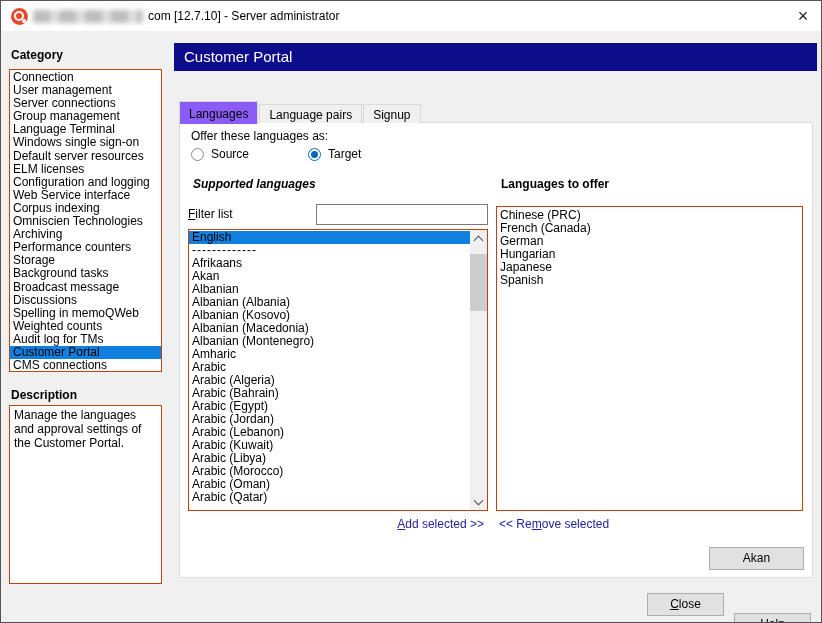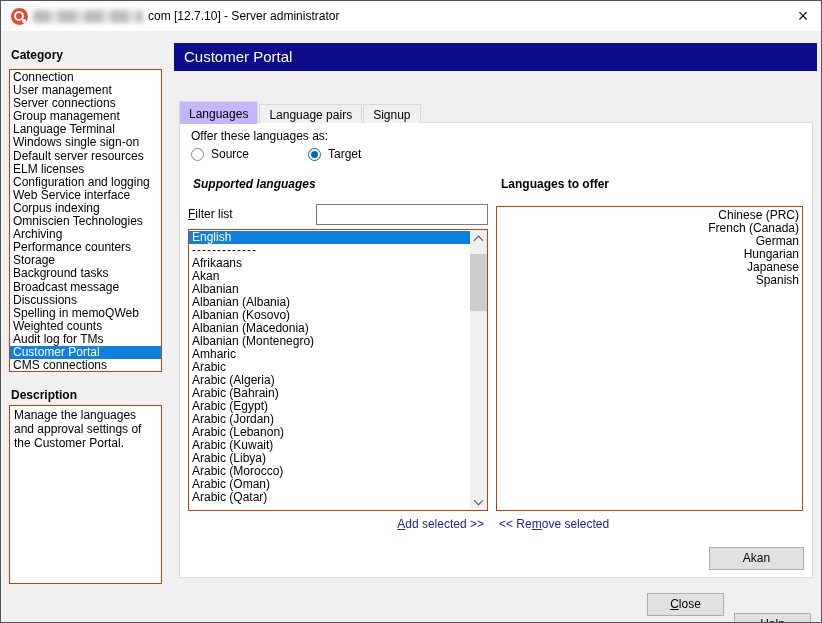--- a/index.html
+++ b/index.html
@@ -12,40 +12,40 @@
   .redacted{position:absolute;left:32px;top:9px;width:110px;height:13px;border-radius:2px;
     background:repeating-linear-gradient(90deg,#bdbdbd 0 17px,#dedede 17px 26px);filter:blur(2.5px);}
   .title-text{position:absolute;left:147px;top:0;line-height:30px;}
   .close-x{position:absolute;right:8px;top:5px;width:20px;height:20px;text-align:center;line-height:20px;font-size:18px;color:#1a1a1a;cursor:default;}
   
   .side-label{position:absolute;left:10px;font-weight:bold;}
   .box{background:#fff;border:1px solid #c2410c;box-sizing:border-box;overflow:hidden;}
   .cat-list{position:absolute;left:8px;top:68px;width:153px;height:303px;padding-top:1px;}
   .desc-box{position:absolute;left:8px;top:404px;width:153px;height:179px;padding:2px 4px;line-height:14px;}
   .list-row{line-height:13.1px;height:13.1px;padding:0 3px;white-space:nowrap;overflow:hidden;}
-  .list-row.selected{background:var(--selection-blue,#0f7fe0);color:#ffffff;}
+  .list-row.selected{background:var(--selection-blue,#0f7fe0);color:#000000;}
   
   .main-header{position:absolute;left:173px;top:42px;width:643px;height:28px;background:var(--header-bg,#0d0d8c);color:#fff;font-size:15px;line-height:28px;padding-left:10px;box-sizing:border-box;}
   
   .tabs{position:absolute;left:178px;top:99px;height:23px;display:flex;align-items:flex-end;z-index:3;}
   .tab{box-sizing:border-box;border:1px solid #d9d9d9;border-bottom:none;background:#f0f0f0;height:19px;padding:3px 9px 0;margin-right:1px;}
-  .tab.active{background:#c4b5fd;height:23px;margin-bottom:-1px;padding-top:5px;position:relative;}
+  .tab.active{background:#8b5cf6;height:23px;margin-bottom:-1px;padding-top:5px;position:relative;}
   .tab-body{position:absolute;left:178px;top:121px;width:634px;height:456px;background:#fff;border:1px solid #dcdcdc;box-sizing:border-box;}
   
   .lbl{position:absolute;}
   .bold{font-weight:bold;}
   .radio{position:absolute;width:13px;height:13px;border-radius:50%;background:#fff;border:1px solid #8a8a8a;box-sizing:border-box;}
   .radio.checked{border:1px solid var(--radio-accent,#0067c0);}
   .radio.checked::after{content:'';position:absolute;left:2px;top:2px;right:2px;bottom:2px;border-radius:50%;background:var(--radio-accent,#0067c0);}
   .filter-input{position:absolute;left:315px;top:203px;width:172px;height:21px;border:1px solid #7a7a7a;box-sizing:border-box;background:#fff;font:inherit;padding:0 3px;outline:none;}
   .lang-list{position:absolute;left:187px;top:228px;width:300px;height:282px;padding-top:1px;}
   .lang-list .list-row{width:calc(100% - 17px);box-sizing:border-box;line-height:13px;height:13px;}
   .lang-list .list-row.separator{letter-spacing:1px;}
   .offer-list{position:absolute;left:495px;top:205px;width:307px;height:305px;padding-top:2px;}
-  .offer-list .list-row{line-height:13px;height:13px;text-align:right;}
+  .offer-list .list-row{line-height:13px;height:13px;}
   
   .scrollbar{position:absolute;right:0;top:0;bottom:0;width:17px;background:#f0f0f0;}
   .sb-btn{position:absolute;left:0;width:17px;height:17px;}
   .sb-btn.up{top:0;} .sb-btn.down{bottom:0;}
   .chev{position:absolute;left:5px;width:6px;height:6px;border:0 solid #505050;}
   .up .chev{top:7px;border-top-width:1.5px;border-left-width:1.5px;transform:rotate(45deg);}
   .down .chev{top:4px;border-bottom-width:1.5px;border-right-width:1.5px;transform:rotate(45deg);}
   .sb-thumb{position:absolute;left:0;top:24px;width:17px;height:57px;background:#cdcdcd;}
   
   .link{position:absolute;top:516px;color:var(--link-blue,#22229e);white-space:nowrap;cursor:default;}

